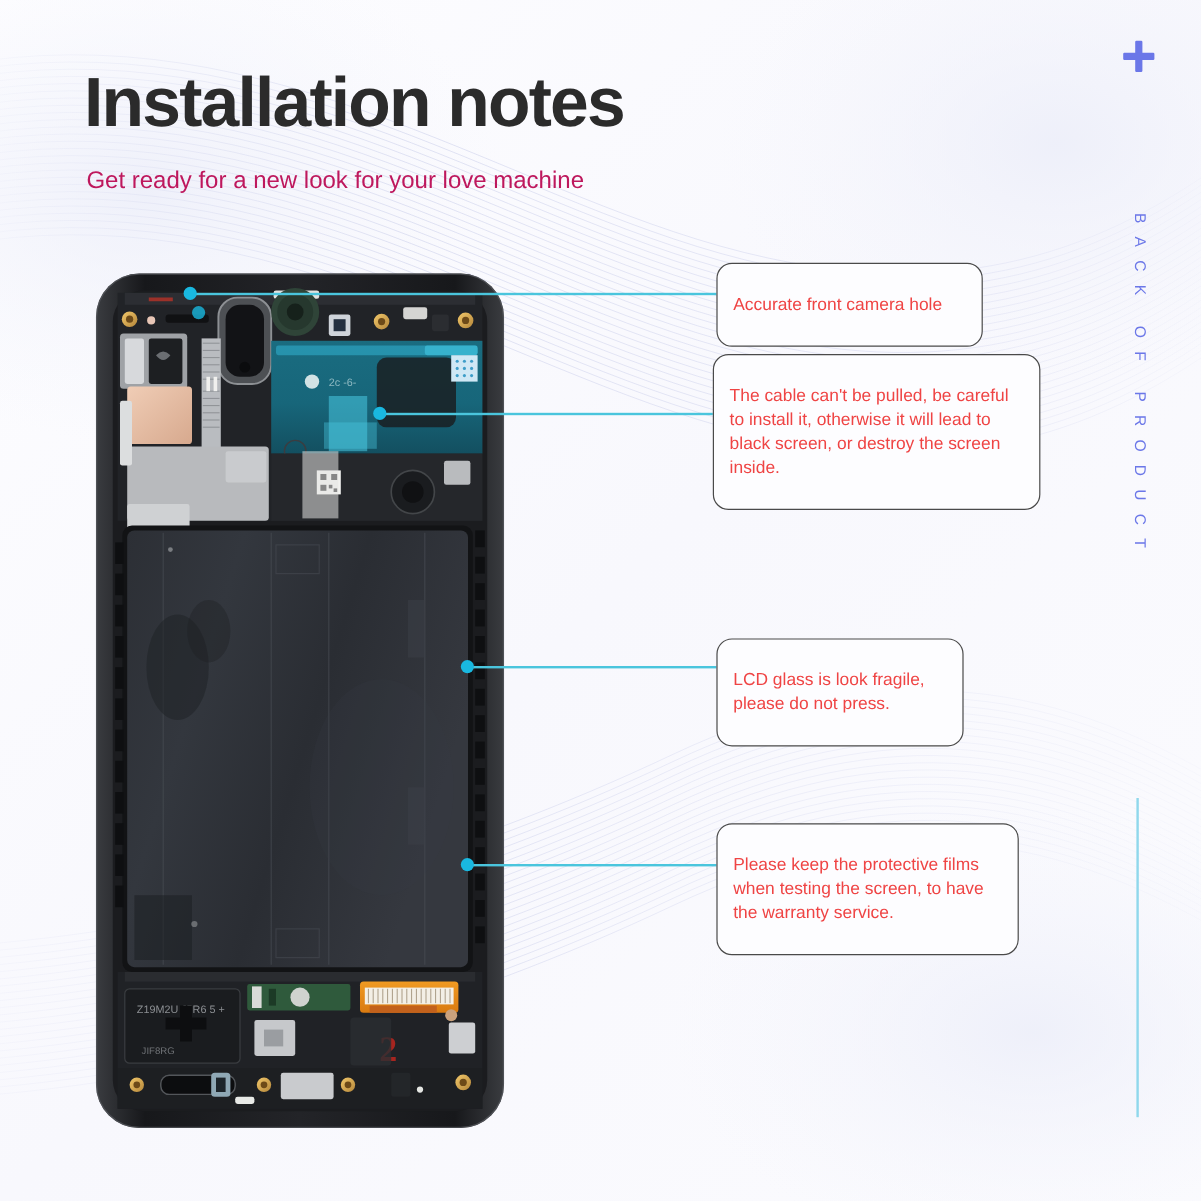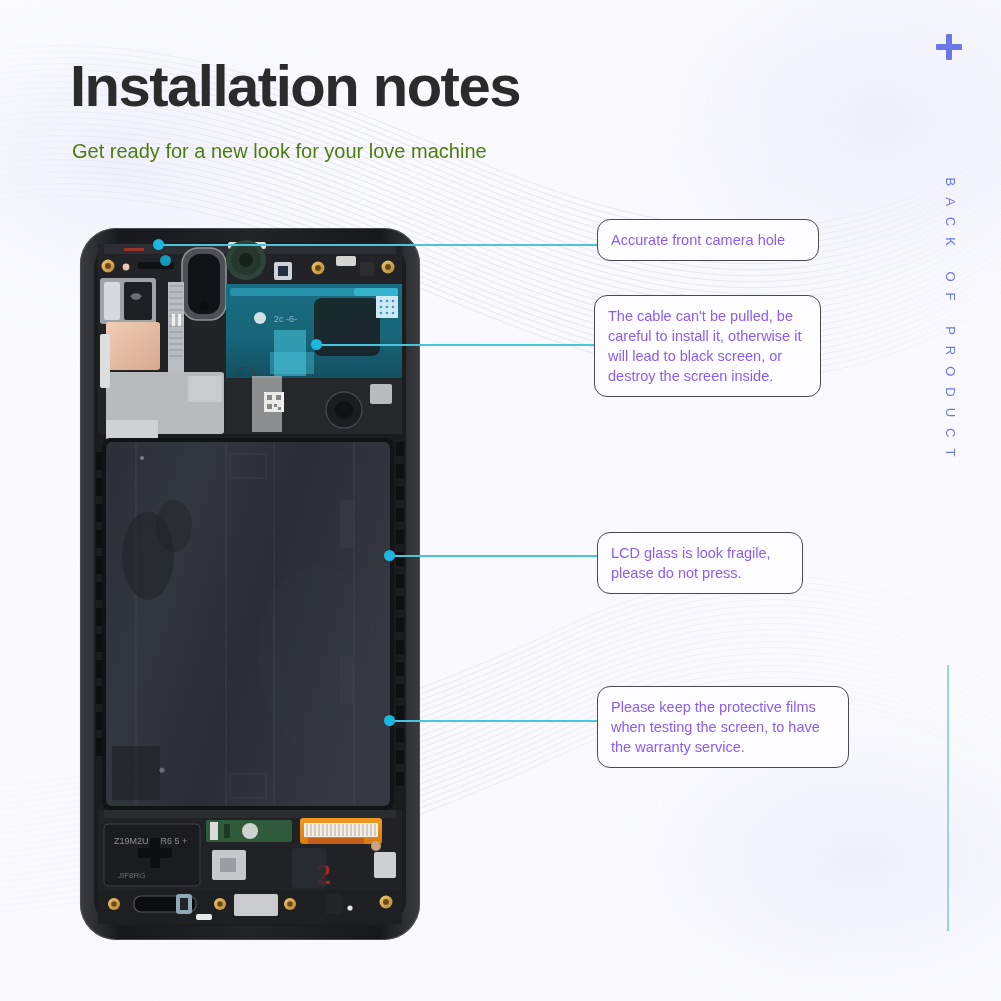--- a/index.html
+++ b/index.html
@@ -33,21 +33,21 @@
     letter-spacing: -1.5px;
     color: #2b2b2b;
     white-space: nowrap;
     text-align: center;
   }
   #page-subtitle {
     position: absolute;
     left: 72px;
     top: 140px;
     font-size: 20px;
-    color: #4d7c0f;
+    color: #be185d;
     white-space: nowrap;
   }
   
   #side-rail {
     position: absolute;
     left: 918px;
     top: 24px;
     width: 62px;
     height: 620px;
   }
@@ -86,24 +86,24 @@
     width: 344px;
     height: 716px;
   }
   
   .callout {
     position: absolute;
     box-sizing: border-box;
     background: #fdfdff;
     border: 1.3px solid #4a4a4a;
     border-radius: 13px;
-    padding: 10px 13px;
+    padding: 24px 13px;
     font-size: 14.5px;
     line-height: 1.38;
-    color: #8b5cf6;
+    color: #ef4444;
   }
   .leader {
     position: absolute;
     height: 1.6px;
     background: #4ac5dd;
   }
   .dot {
     position: absolute;
     width: 11px;
     height: 11px;
@@ -499,21 +499,21 @@
   <div class="dot" style="left:153px; top:239px;"></div>
   <div class="dot" style="left:311px; top:339px;"></div>
   <div class="dot" style="left:384px; top:550px;"></div>
   <div class="dot" style="left:384px; top:715px;"></div>
   <div class="dot" style="left:160px; top:255px; opacity:0.8;"></div>
 
   <div class="callout" style="left:597px; top:219px; width:222px;">
     <span>Accurate front camera hole</span>
   </div>
 
-  <div class="callout" style="left:594px; top:295px; width:227px;">
+  <div class="callout" style="left:594px; top:295px; width:273px;">
     <span>The cable can't be pulled, be careful to install it, otherwise it will lead to black screen, or destroy the screen inside.</span>
   </div>
 
   <div class="callout" style="left:597px; top:532px; width:206px;">
     <span>LCD glass is look fragile, please do not press.</span>
   </div>
 
   <div class="callout" style="left:597px; top:686px; width:252px;">
     <span>Please keep the protective films when testing the screen, to have the warranty service.</span>
   </div>

